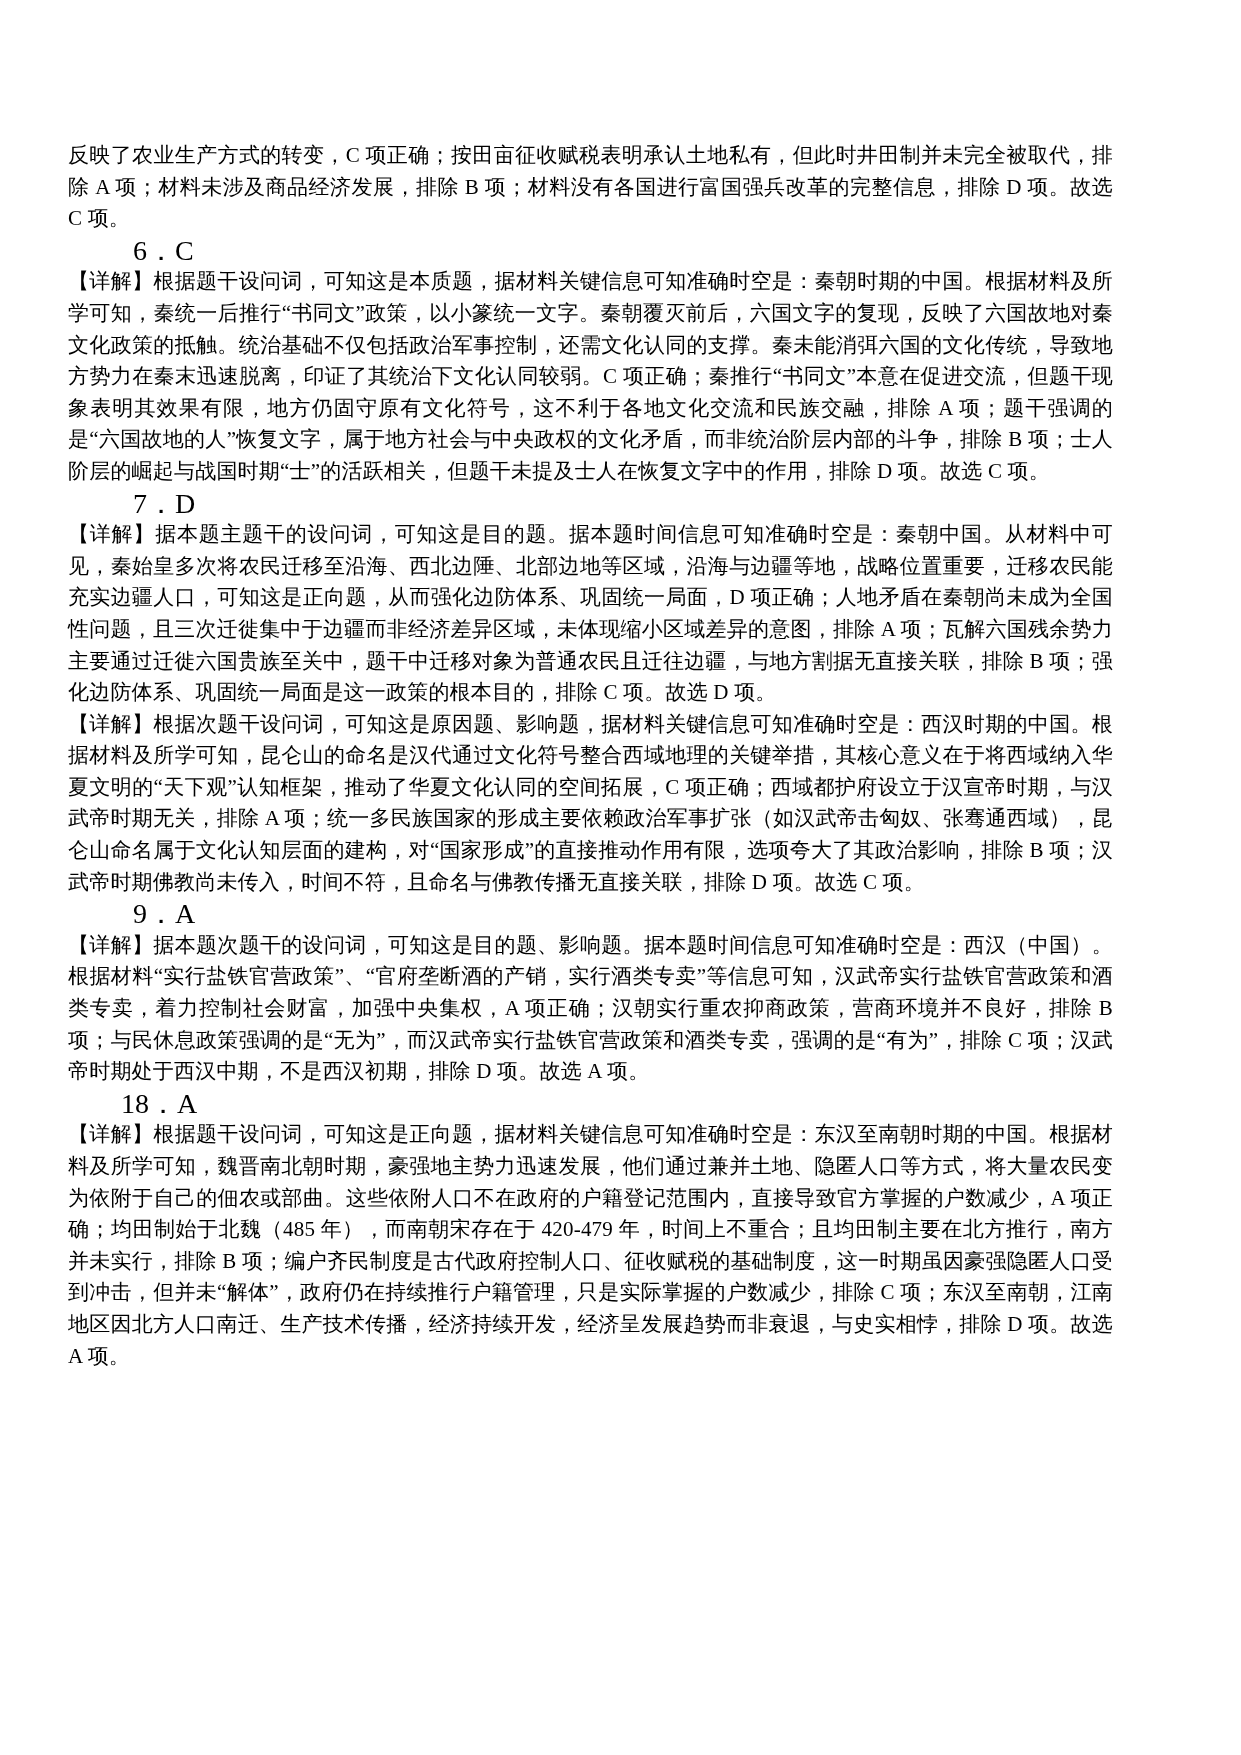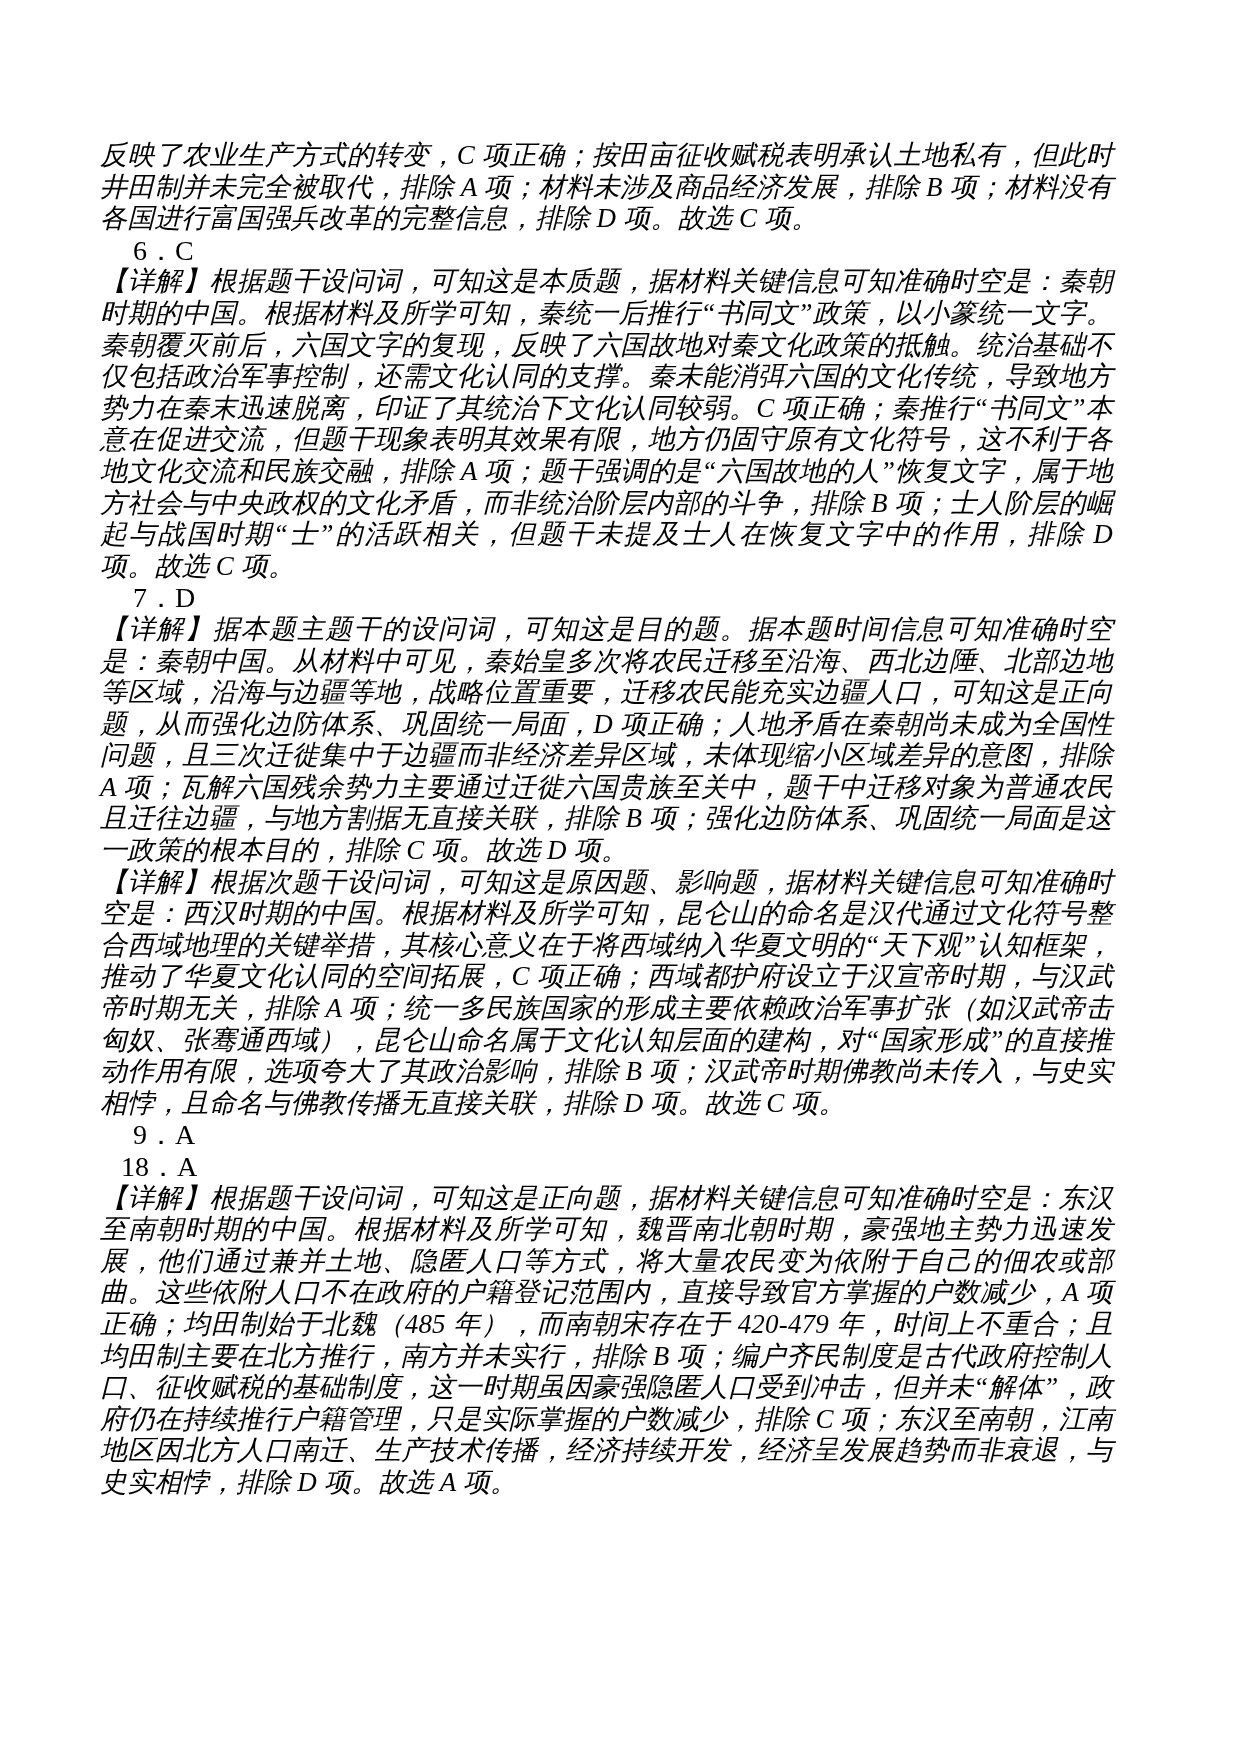--- a/index.html
+++ b/index.html
@@ -12,27 +12,26 @@
     height: 1755px;
     font-family: "Liberation Serif", "DejaVu Serif", serif;
     color: #000000;
     overflow: hidden;
   }
   .doc {
     padding-top: 140px;
     box-sizing: border-box;
   }
   .body-text {
-    margin: 0 128px 0 100px;
-    font-size: 27px;
+    margin: 0 128px 0 68px;
+    font-size: 21px;
     line-height: 31.6px;
     text-align: justify;
     text-justify: inter-ideograph;
     letter-spacing: 0.2px;
-    font-style: italic;
   }
   .answer-line {
     margin-left: 133px;
     font-size: 28px;
     line-height: 31.6px;
     white-space: nowrap;
   }
   .answer-line.two-digit {
     margin-left: 121px;
   }
@@ -58,27 +57,28 @@
   </div>
 
   <div class="item">
     <div class="answer-line">
       <span class="item-number">7．</span><span class="answer-letter">D</span>
     </div>
     <p class="body-text">【详解】据本题主题干的设问词，可知这是目的题。据本题时间信息可知准确时空是：秦朝中国。从材料中可见，秦始皇多次将农民迁移至沿海、西北边陲、北部边地等区域，沿海与边疆等地，战略位置重要，迁移农民能充实边疆人口，可知这是正向题，从而强化边防体系、巩固统一局面，D 项正确；人地矛盾在秦朝尚未成为全国性问题，且三次迁徙集中于边疆而非经济差异区域，未体现缩小区域差异的意图，排除 A 项；瓦解六国残余势力主要通过迁徙六国贵族至关中，题干中迁移对象为普通农民且迁往边疆，与地方割据无直接关联，排除 B 项；强化边防体系、巩固统一局面是这一政策的根本目的，排除 C 项。故选 D 项。</p>
   </div>
 
   <div class="item">
-    <p class="body-text">【详解】根据次题干设问词，可知这是原因题、影响题，据材料关键信息可知准确时空是：西汉时期的中国。根据材料及所学可知，昆仑山的命名是汉代通过文化符号整合西域地理的关键举措，其核心意义在于将西域纳入华夏文明的“天下观”认知框架，推动了华夏文化认同的空间拓展，C 项正确；西域都护府设立于汉宣帝时期，与汉武帝时期无关，排除 A 项；统一多民族国家的形成主要依赖政治军事扩张（如汉武帝击匈奴、张骞通西域），昆仑山命名属于文化认知层面的建构，对“国家形成”的直接推动作用有限，选项夸大了其政治影响，排除 B 项；汉武帝时期佛教尚未传入，与史实相悖，且命名与佛教传播无直接关联，排除 D 项。故选 C 项。</p>
+    <p class="body-text">【详解】根据次题干设问词，可知这是原因题、影响题，据材料关键信息可知准确时空是：西汉时期的中国。根据材料及所学可知，昆仑山的命名是汉代通过文化符号整合西域地理的关键举措，其核心意义在于将西域纳入华夏文明的“天下观”认知框架，推动了华夏文化认同的空间拓展，C 项正确；西域都护府设立于汉宣帝时期，与汉武帝时期无关，排除 A 项；统一多民族国家的形成主要依赖政治军事扩张（如汉武帝击匈奴、张骞通西域），昆仑山命名属于文化认知层面的建构，对“国家形成”的直接推动作用有限，选项夸大了其政治影响，排除 B 项；汉武帝时期佛教尚未传入，时间不符，且命名与佛教传播无直接关联，排除 D 项。故选 C 项。</p>
   </div>
 
   <div class="item">
     <div class="answer-line">
       <span class="item-number">9．</span><span class="answer-letter">A</span>
     </div>
+    <p class="body-text">【详解】据本题次题干的设问词，可知这是目的题、影响题。据本题时间信息可知准确时空是：西汉（中国）。根据材料“实行盐铁官营政策”、“官府垄断酒的产销，实行酒类专卖”等信息可知，汉武帝实行盐铁官营政策和酒类专卖，着力控制社会财富，加强中央集权，A 项正确；汉朝实行重农抑商政策，营商环境并不良好，排除 B 项；与民休息政策强调的是“无为”，而汉武帝实行盐铁官营政策和酒类专卖，强调的是“有为”，排除 C 项；汉武帝时期处于西汉中期，不是西汉初期，排除 D 项。故选 A 项。</p>
   </div>
 
   <div class="item">
     <div class="answer-line two-digit">
       <span class="item-number">18．</span><span class="answer-letter">A</span>
     </div>
     <p class="body-text">【详解】根据题干设问词，可知这是正向题，据材料关键信息可知准确时空是：东汉至南朝时期的中国。根据材料及所学可知，魏晋南北朝时期，豪强地主势力迅速发展，他们通过兼并土地、隐匿人口等方式，将大量农民变为依附于自己的佃农或部曲。这些依附人口不在政府的户籍登记范围内，直接导致官方掌握的户数减少，A 项正确；均田制始于北魏（485 年），而南朝宋存在于 420-479 年，时间上不重合；且均田制主要在北方推行，南方并未实行，排除 B 项；编户齐民制度是古代政府控制人口、征收赋税的基础制度，这一时期虽因豪强隐匿人口受到冲击，但并未“解体”，政府仍在持续推行户籍管理，只是实际掌握的户数减少，排除 C 项；东汉至南朝，江南地区因北方人口南迁、生产技术传播，经济持续开发，经济呈发展趋势而非衰退，与史实相悖，排除 D 项。故选 A 项。</p>
   </div>
 
 </div>

